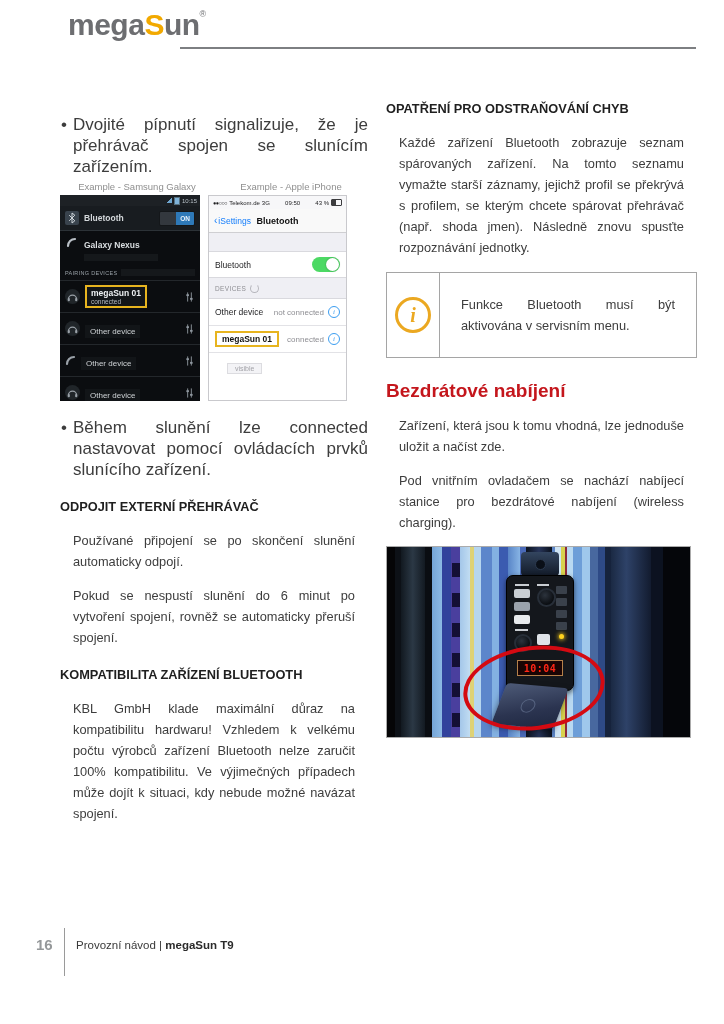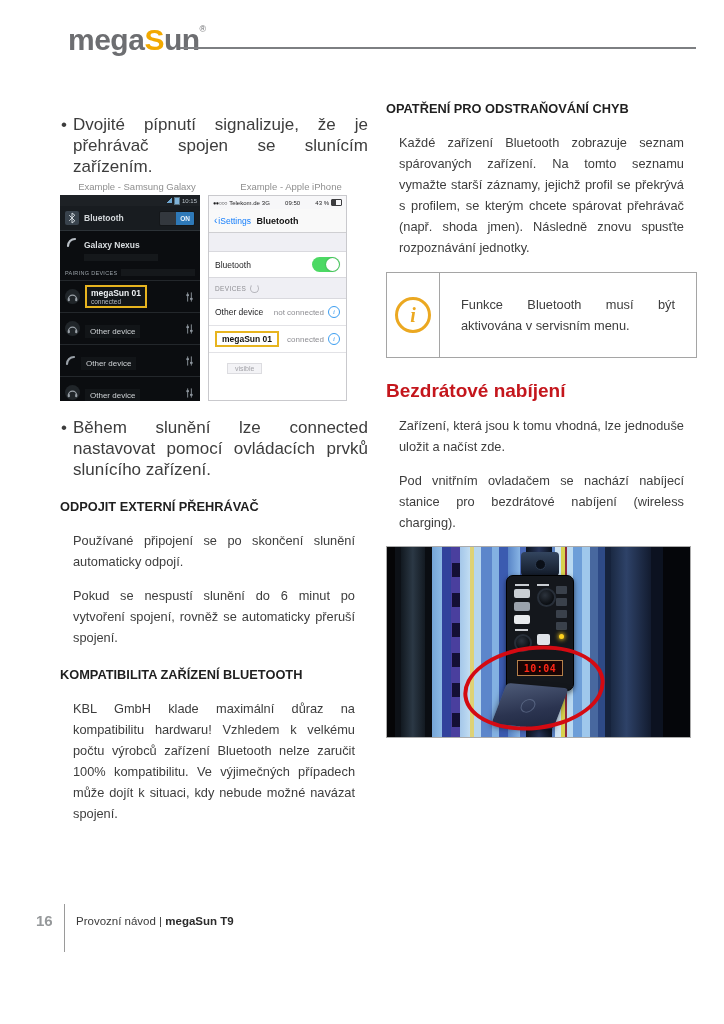--- a/index.html
+++ b/index.html
@@ -2,21 +2,21 @@
 <html><head>
 <meta charset="utf-8">
 <style>
   html,body{margin:0;padding:0;}
   body{
     width:724px;height:1024px;position:relative;background:#ffffff;
     font-family:"Liberation Sans","DejaVu Sans",sans-serif;color:#3d3d3d;
     overflow:hidden;
   }
   
-  .logo{position:absolute;left:68px;top:23px;font-size:30px;font-weight:bold;letter-spacing:-0.5px;color:#6d6e71;}
+  .logo{position:absolute;left:68px;top:8px;font-size:30px;font-weight:bold;letter-spacing:-0.5px;color:#6d6e71;}
   .logo .accent{color:#f2a900;}
   .logo sup{font-size:9px;font-weight:normal;vertical-align:18px;color:#6d6e71;}
   .header-rule{position:absolute;left:180px;top:47px;width:516px;height:2px;background:#7d7f82;}
   
   .col-left{position:absolute;left:60px;top:98px;width:308px;}
   .col-right{position:absolute;left:386px;top:98px;width:311px;}
   .p{font-size:12.8px;line-height:21px;text-align:justify;margin:13px;}
   .bullet{position:relative;padding-left:13px;font-size:17px;line-height:21px;text-align:justify;margin:16px 0 9px 0;}
   .bullet::before{content:"\2022";position:absolute;left:1px;top:0;color:#3d3d3d;}
   .hd{font-size:12.8px;font-weight:bold;color:#1f1f1f;line-height:21px;margin:0 0 2px 0;}
@@ -116,21 +116,21 @@
   .strip-btn{position:absolute;left:49px;width:11px;height:8px;background:#3a414b;border-radius:1px;}
   .led{position:absolute;left:52px;top:58px;width:5px;height:5px;border-radius:50%;background:#ffd21e;box-shadow:0 0 4px 1px rgba(255,210,30,.8);}
   .display{position:absolute;left:10px;top:84px;width:44px;height:14px;background:#190404;border:1px solid #b5804a;display:flex;align-items:center;justify-content:center;}
   .display span{font-family:"DejaVu Sans Mono",monospace;font-size:10px;font-weight:bold;color:#ff2616;letter-spacing:0.5px;}
   .tray{position:absolute;left:112px;top:138px;width:62px;height:42px;border-radius:4px;
     background:linear-gradient(165deg,#4d5a77 0%,#2b3450 60%,#1e2740 100%);
     transform:rotate(5deg) skewX(-16deg);box-shadow:0 3px 6px rgba(0,0,0,.5);}
   .tray::after{content:"";position:absolute;left:22px;top:14px;width:12px;height:12px;border-radius:50%;border:1px solid rgba(120,135,165,.5);}
   .ellipse{position:absolute;left:76px;top:99px;width:134px;height:76px;border:4px solid #d40a12;border-radius:50%;transform:rotate(-7deg);}
   
-  .footer{position:absolute;left:0;top:902px;width:724px;height:56px;}
+  .footer{position:absolute;left:0;top:926px;width:724px;height:56px;}
   .page-num{position:absolute;left:36px;top:10px;font-size:15px;font-weight:bold;color:#95989a;}
   .foot-rule{position:absolute;left:64px;top:2px;width:1px;height:48px;background:#9a9a9a;}
   .foot-text{position:absolute;left:76px;top:13px;font-size:11.5px;color:#3a3a3a;}
   .foot-text b{color:#2b2b2b;}
   svg{display:block;}
 </style>
 </head>
 <body>
 
 <div class="logo"><span>mega</span><span class="accent">S</span><span>un</span><sup>®</sup></div>

